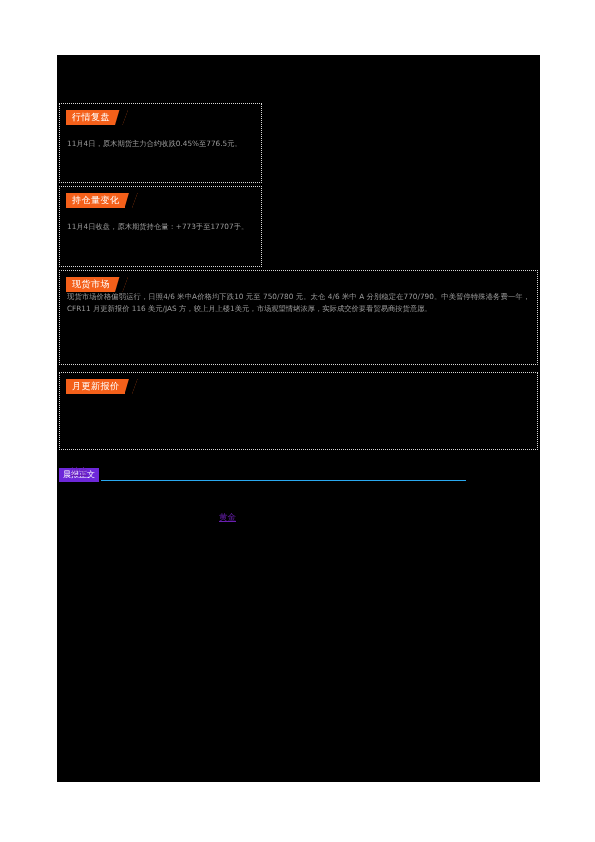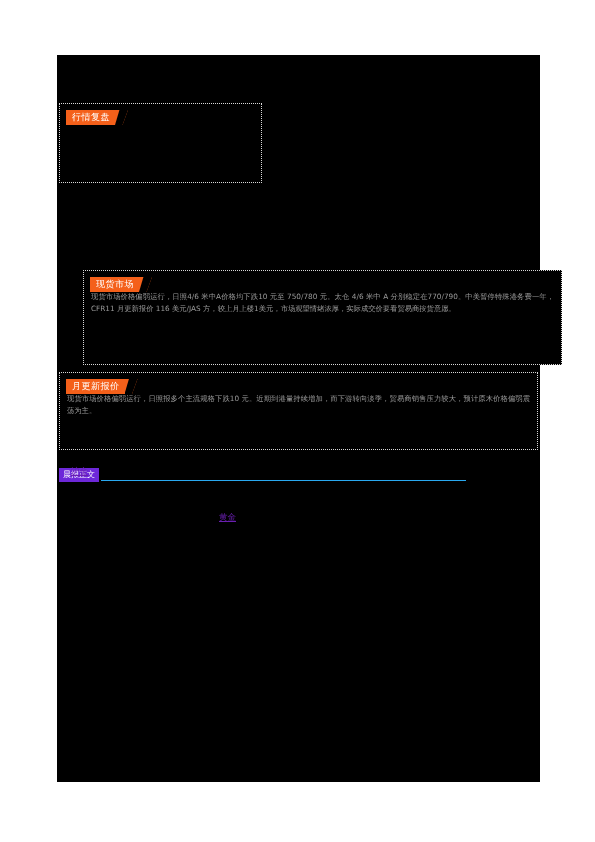--- a/index.html
+++ b/index.html
@@ -34,21 +34,21 @@
     background: #000000;
   }
 
   
   .card-narrow { left: 2px; width: 203px; }
   
   .card-wide   { left: 2px; width: 479px; }
 
   .card-1 { top: 48px;  height: 80px; }
   .card-2 { top: 131px; height: 81px; }
-  .card-3 { top: 215px; height: 95px; margin-left: 24px; }
+  .card-3 { top: 215px; height: 95px; }
   .card-4 { top: 317px; height: 78px; }
 
   
   .tag-wrap {
     position: absolute;
     left: 6px;
     top: 6px;
     height: 15px;
     display: flex;
     align-items: stretch;
@@ -139,37 +139,44 @@
 </head>
 <body>
 
 <div id="report-canvas">
 
   <div class="section-card card-narrow card-1">
     <div class="tag-wrap">
       <div class="tag-body">行情复盘</div>
       <div class="tag-slash"></div>
     </div>
+    <div class="card-body">11月4日，原木期货主力合约收跌0.45%至776.5元。</div>
   </div>
 
+  <div class="section-card card-narrow card-2">
+    <div class="tag-wrap">
+      <div class="tag-body">持仓量变化</div>
+      <div class="tag-slash"></div>
+    </div>
+    <div class="card-body">11月4日收盘，原木期货持仓量：+773手至17707手。</div>
+  </div>
 
   <div class="section-card card-wide card-3">
     <div class="tag-wrap">
       <div class="tag-body">现货市场</div>
       <div class="tag-slash"></div>
     </div>
     <div class="card-body">现货市场价格偏弱运行，日照4/6 米中A价格均下跌10 元至 750/780 元。太仓 4/6 米中 A 分别稳定在770/790。中美暂停特殊港务费一年，CFR11 月更新报价 116 美元/JAS 方，较上月上楼1美元，市场观望情绪浓厚，实际成交价要看贸易商按货意愿。</div>
   </div>
 
   <div class="section-card card-wide card-4">
     <div class="tag-wrap">
       <div class="tag-body">月更新报价</div>
       <div class="tag-slash"></div>
     </div>
-    <div class="card-body">现货市场价格偏弱运行，日照报多个主流规格下跌10 元。近期到港量持续增加，而下游转向淡季，贸易商销售压力较大，预计原木价格偏弱震荡为主。</div>
   </div>
 
   <div id="body-tab-row">
     <div id="body-tab">晨报正文</div>
     <div id="body-tab-rule"></div>
   </div>
 
   <a class="doc-link" id="link-1">沪金</a>
   <a class="doc-link" id="link-2">黄金</a>
 

